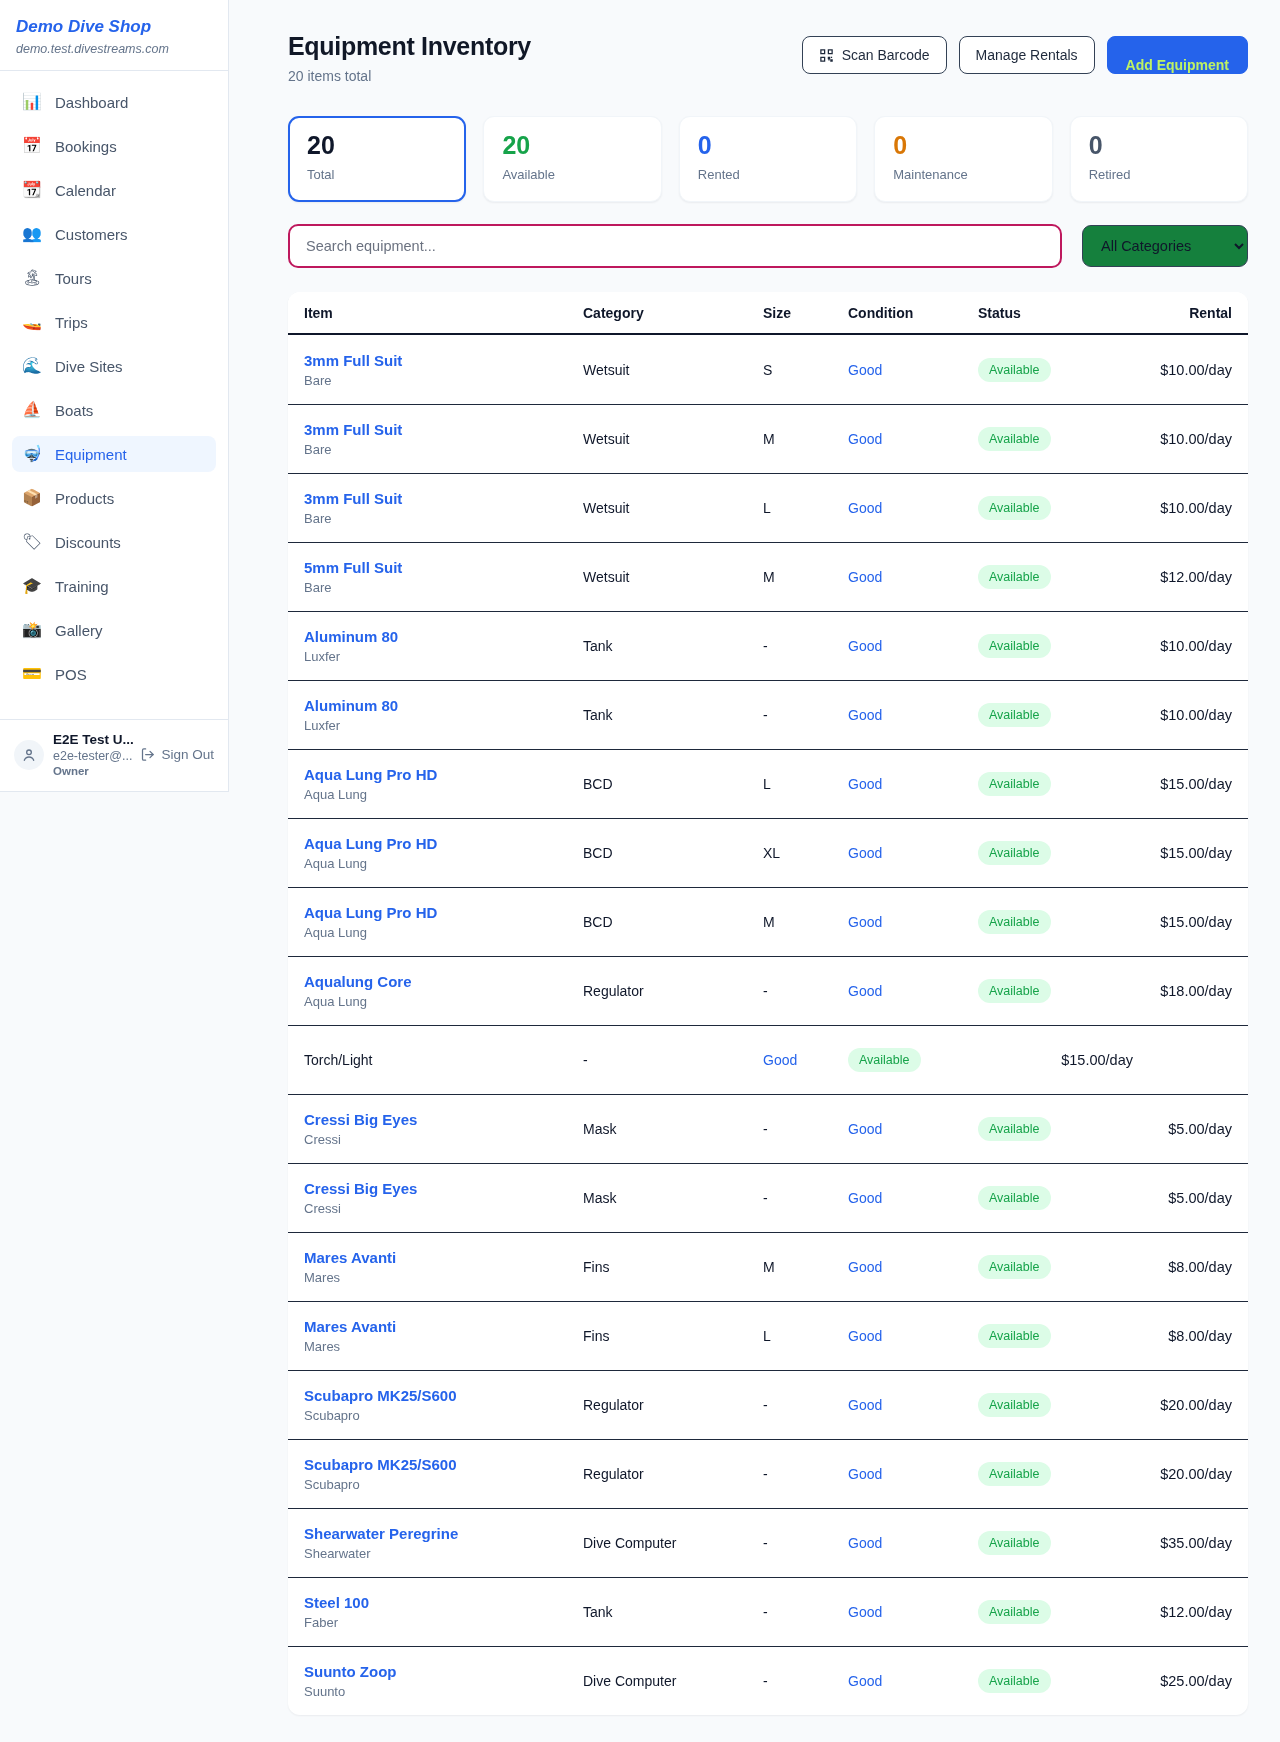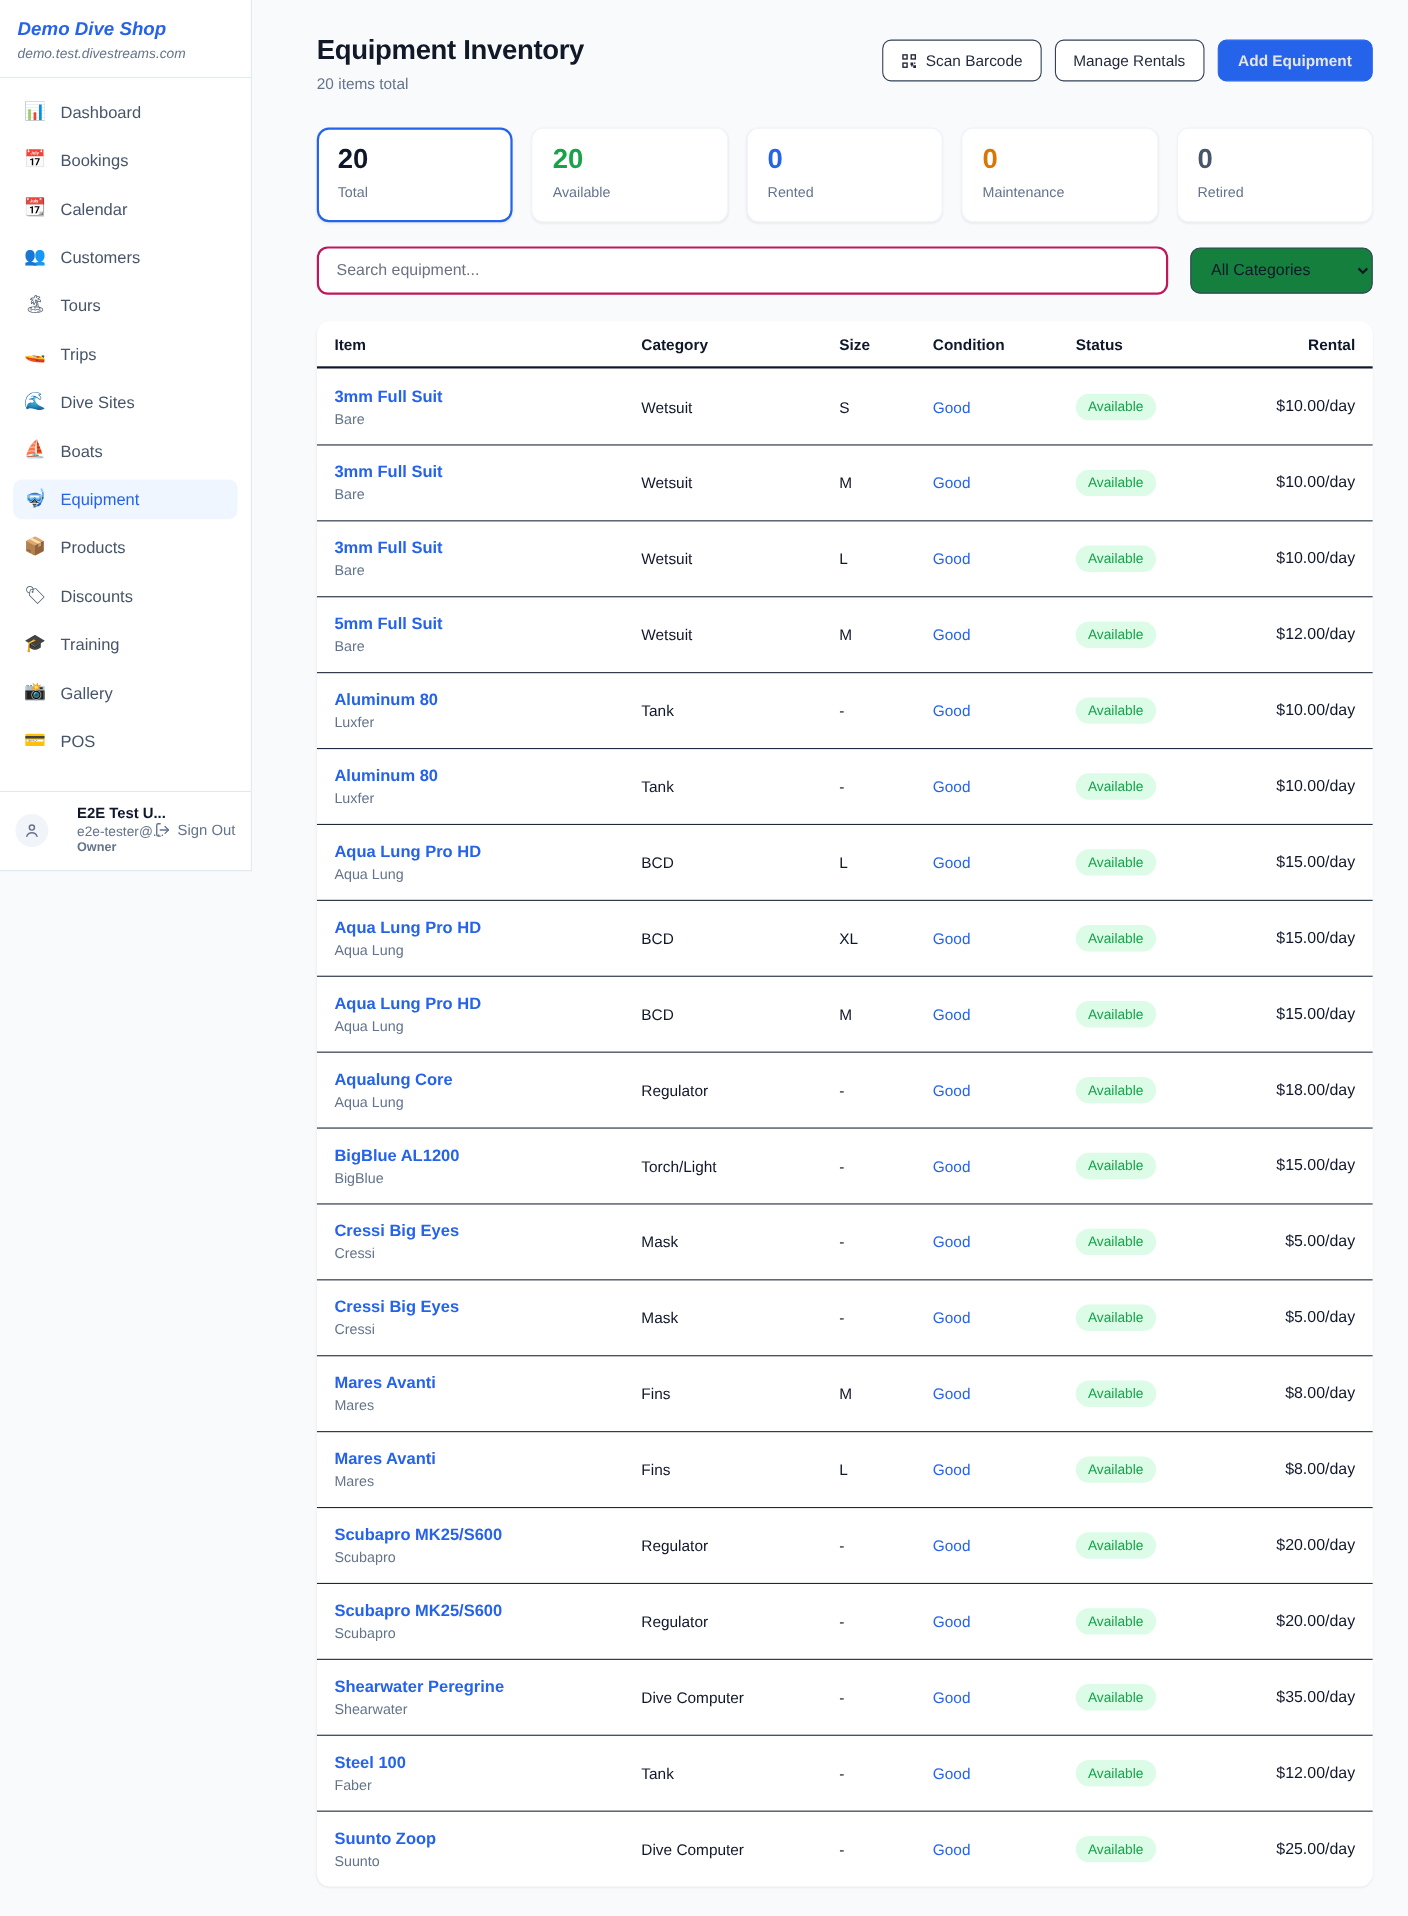--- a/index.html
+++ b/index.html
@@ -30,21 +30,21 @@
     height: 36px; padding: 0 10px; margin-bottom: 8px;
     border-radius: 8px; cursor: pointer;
     color: #475569; font-size: 15px;
   }
   .nav-item:last-child { margin-bottom: 0; }
   .nav-item .nav-icon { width: 20px; font-size: 16px; text-align: center; line-height: 1; }
   .nav-item.active { background: #eff6ff; color: #2563eb; }
   .user-box {
     border-top: 1px solid #e2e8f0;
     padding: 12px 14px 14px;
-    display: flex; align-items: center; gap: 26px;
+    display: flex; align-items: center; gap: 9px;
   }
   .avatar {
     width: 30px; height: 30px; min-width: 30px; border-radius: 50%;
     background: #f1f5f9; color: #64748b;
     display: flex; align-items: center; justify-content: center;
   }
   .user-meta { flex: 1; min-width: 0; }
   .user-name { font-size: 13.5px; font-weight: 700; color: #0f172a; white-space: nowrap; }
   .user-email { font-size: 12.5px; color: #64748b; margin-top: 2px; white-space: nowrap; }
   .user-role { font-size: 11.5px; color: #64748b; margin-top: 2px; font-weight: bold; }
@@ -59,21 +59,21 @@
   .page-head { display: flex; justify-content: space-between; align-items: flex-start; }
   .page-title { font-size: 25px; font-weight: 800; letter-spacing: -0.3px; color: #111827; }
   .page-sub { font-size: 14px; color: #64748b; margin-top: 7px; }
   .head-actions { display: flex; gap: 12px; margin-top: 4px; }
   .btn {
     height: 38px; padding: 0 16px; border-radius: 8px;
     font-size: 14px; font-family: Liberation Sans, sans-serif; cursor: pointer;
     display: flex; align-items: center; gap: 8px; font-weight: 500;
   }
   .btn-outline { background: #fff; border: 1px solid #334155; color: #1e293b; }
-  .btn-primary { background: #2563eb; border: 1px solid #2563eb; color: #e5e5e5; font-weight: 600; padding: 0 18px; }
+  .btn-primary { background: #2563eb; border: 1px solid #2563eb; color: #bef264; font-weight: 600; padding: 0 18px; align-items: flex-end; }
 
   
   .stats { display: flex; gap: 17px; margin-top: 32px; }
   .stat-card {
     flex: 1; height: 86px; background: #fff; border-radius: 11px;
     border: 1px solid #f1f5f9;
     box-shadow: 0 1px 2px rgba(15,23,42,0.06);
     padding: 15px 18px; cursor: pointer;
   }
   .stat-card.selected { border: 2px solid #2563eb; padding: 14px 17px; }
@@ -376,24 +376,20 @@
             <div class="item-name">Aqualung Core</div>
             <div class="item-brand">Aqua Lung</div>
           </div>
           <div class="td">Regulator</div>
           <div class="td">-</div>
           <div class="td td-link">Good</div>
           <div><span class="pill">Available</span></div>
           <div class="td right price">$18.00/day</div>
         </div>
         <div class="tgrid trow">
-          <div>
-            <div class="item-name">BigBlue AL1200</div>
-            <div class="item-brand">BigBlue</div>
-          </div>
           <div class="td">Torch/Light</div>
           <div class="td">-</div>
           <div class="td td-link">Good</div>
           <div><span class="pill">Available</span></div>
           <div class="td right price">$15.00/day</div>
         </div>
         <div class="tgrid trow">
           <div>
             <div class="item-name">Cressi Big Eyes</div>
             <div class="item-brand">Cressi</div>

